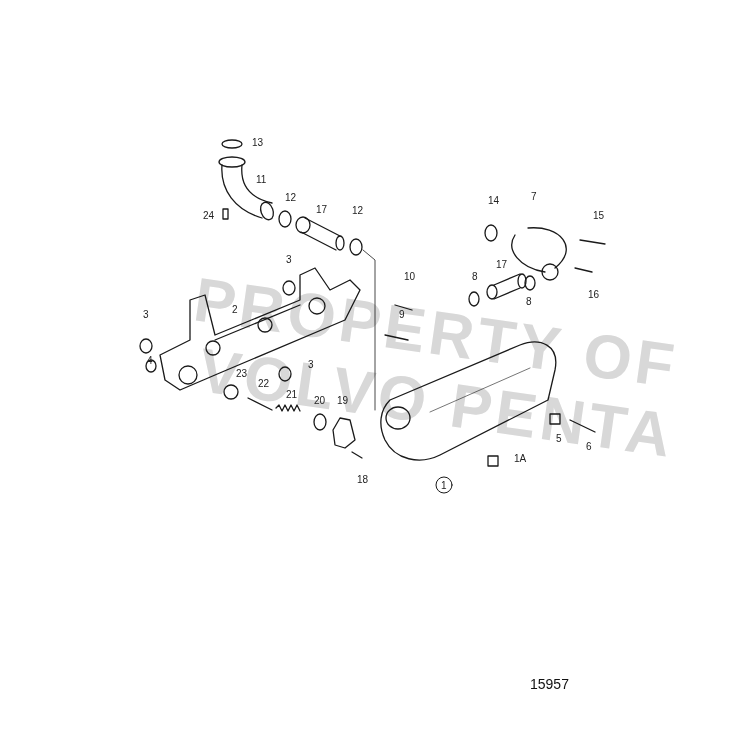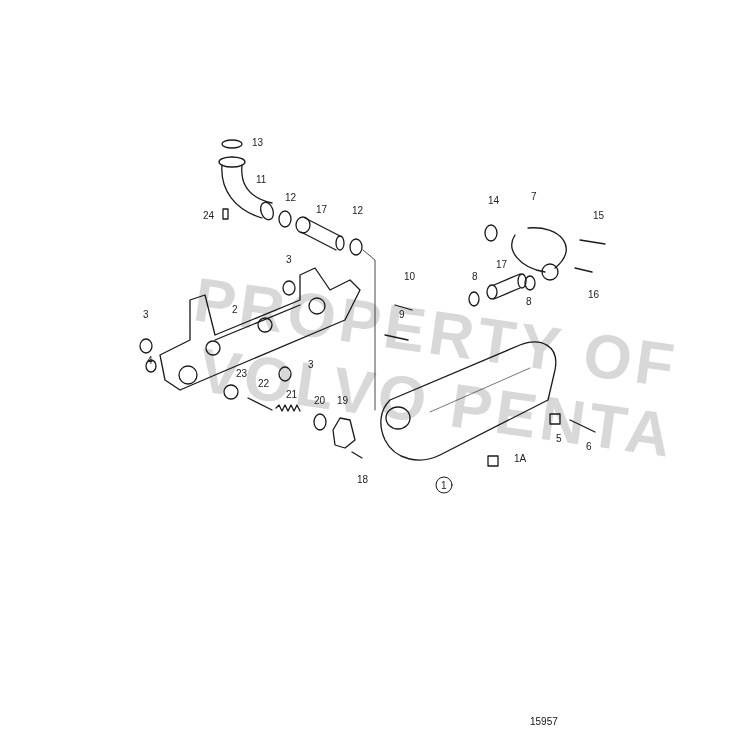--- a/index.html
+++ b/index.html
@@ -1,20 +1,20 @@
 <!DOCTYPE html>
 <html><head>
 <meta charset="utf-8">
 <style>
   html, body { margin:0; padding:0; background:#ffffff; }
   body { width:733px; height:733px; position:relative; overflow:hidden; font-family:"Liberation Sans", sans-serif; }
   #canvas { position:absolute; left:0; top:0; width:733px; height:733px; }
   .lbl { font-family:"Liberation Sans", sans-serif; font-size:10px; fill:#222; }
   .wm { font-family:"Liberation Sans", sans-serif; font-weight:bold; font-size:62px; fill:#d8d8d8; letter-spacing:4px; }
-  .drawing-no { position:absolute; left:530px; top:716px; font-size:10px; color:#111; }
+  .drawing-no { position:absolute; left:530px; top:676px; font-size:14px; color:#111; }
 </style>
 </head>
 <body>
 
 <svg id="canvas" viewBox="0 0 733 733" xmlns="http://www.w3.org/2000/svg">
 
   <g>
     <text class="wm" x="190" y="345" transform="rotate(8 370 345)">PROPERTY OF</text>
     <text class="wm" x="195" y="415" transform="rotate(8 370 415)">VOLVO PENTA</text>
   </g>

